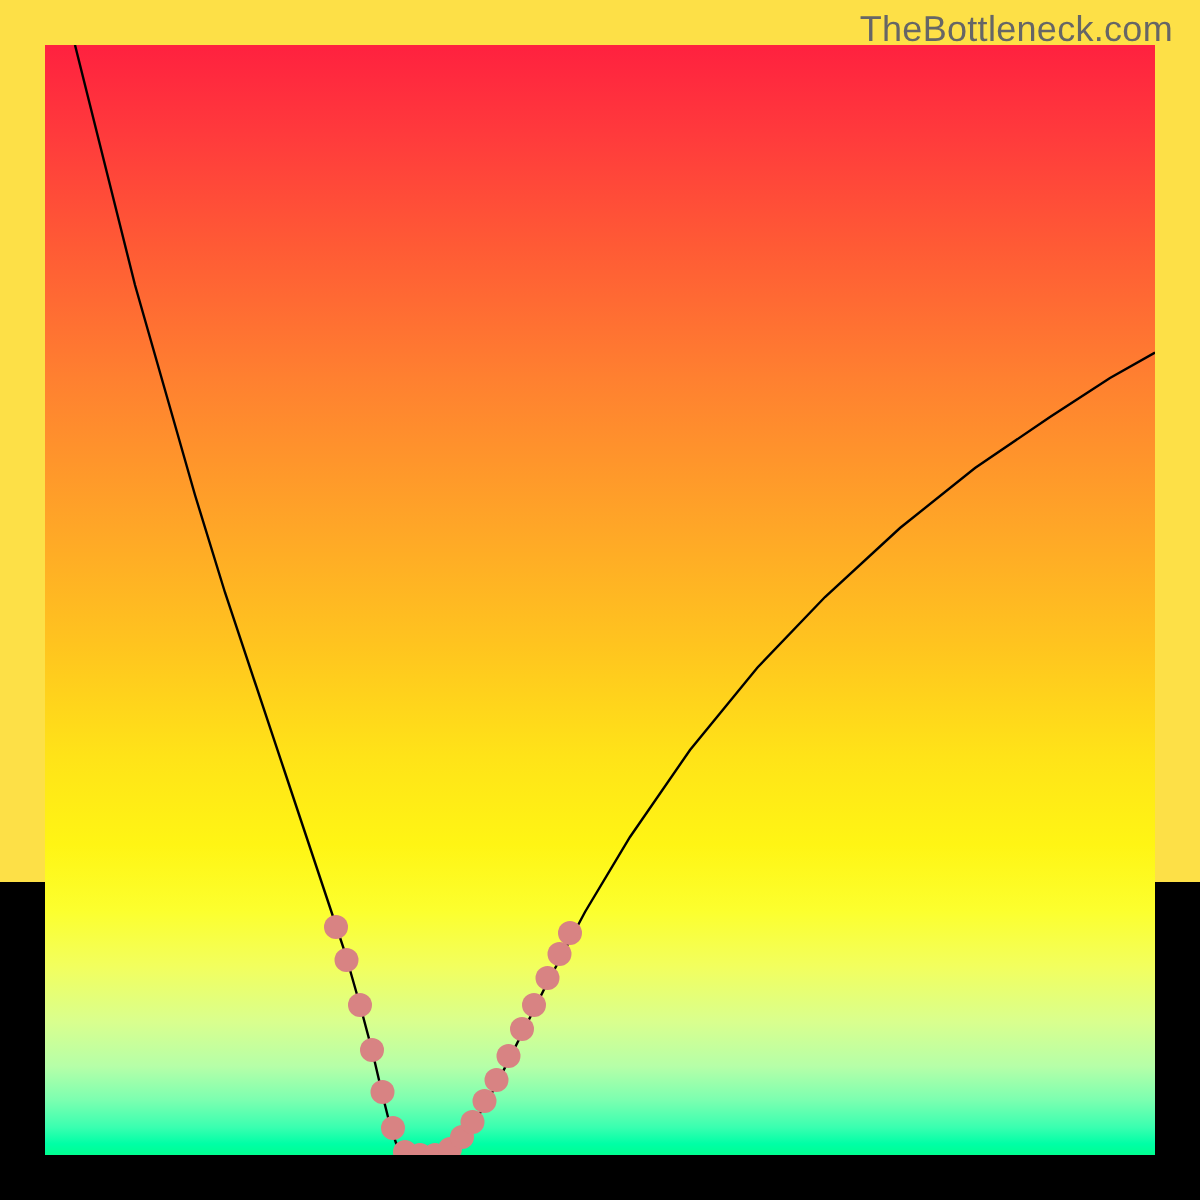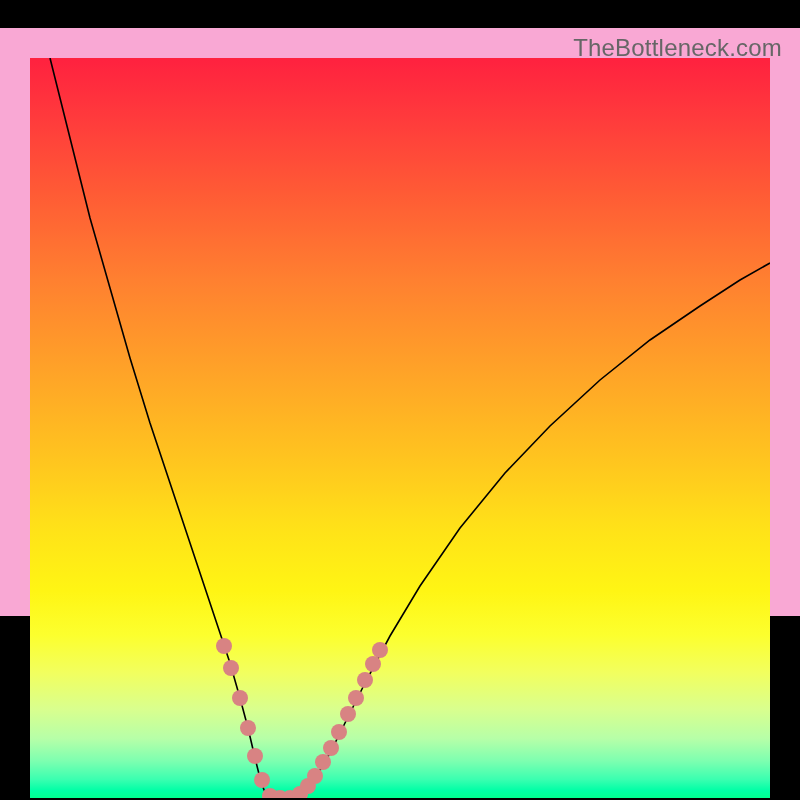--- a/index.html
+++ b/index.html
@@ -8,22 +8,21 @@
     width: 800px;
     height: 800px;
     background: #000;
     font-family: Arial, Helvetica, sans-serif;
     overflow: hidden;
   }
   .frame {
     position: relative;
     width: 800px;
     height: 588px;
-    background: #f9a8d4;
-    margin-top: 28px;
+    background: #fde047;
   }
   .watermark {
     position: absolute;
     top: 6px;
     right: 18px;
     color: #666;
     font-size: 24px;
     font-weight: 500;
     letter-spacing: 0.2px;
     z-index: 10;

